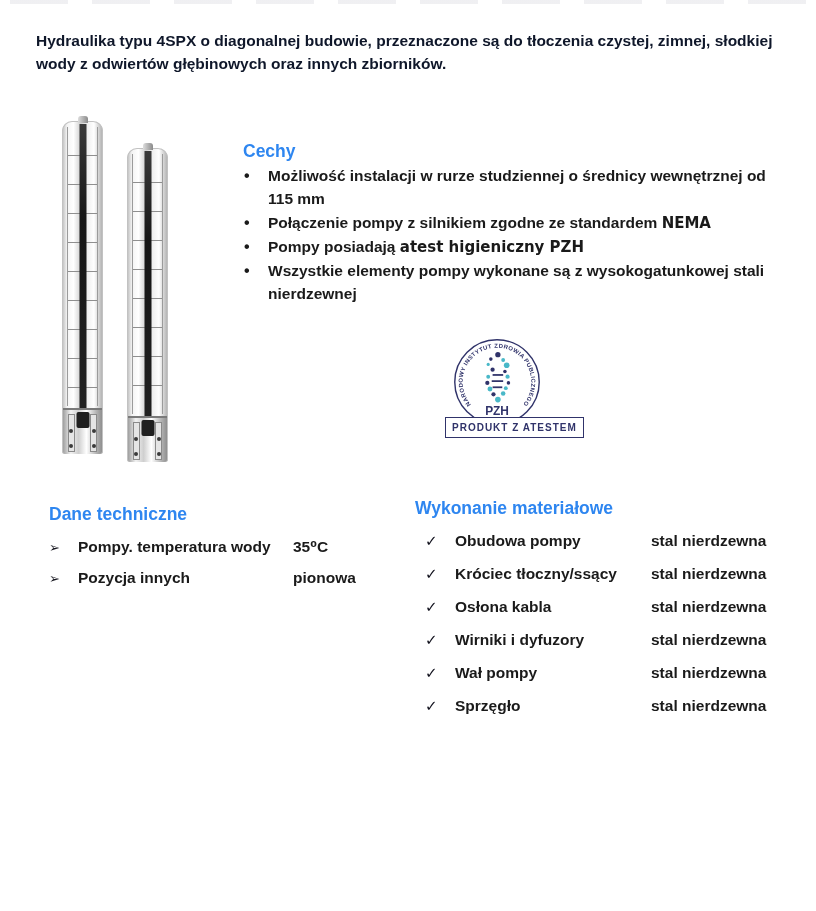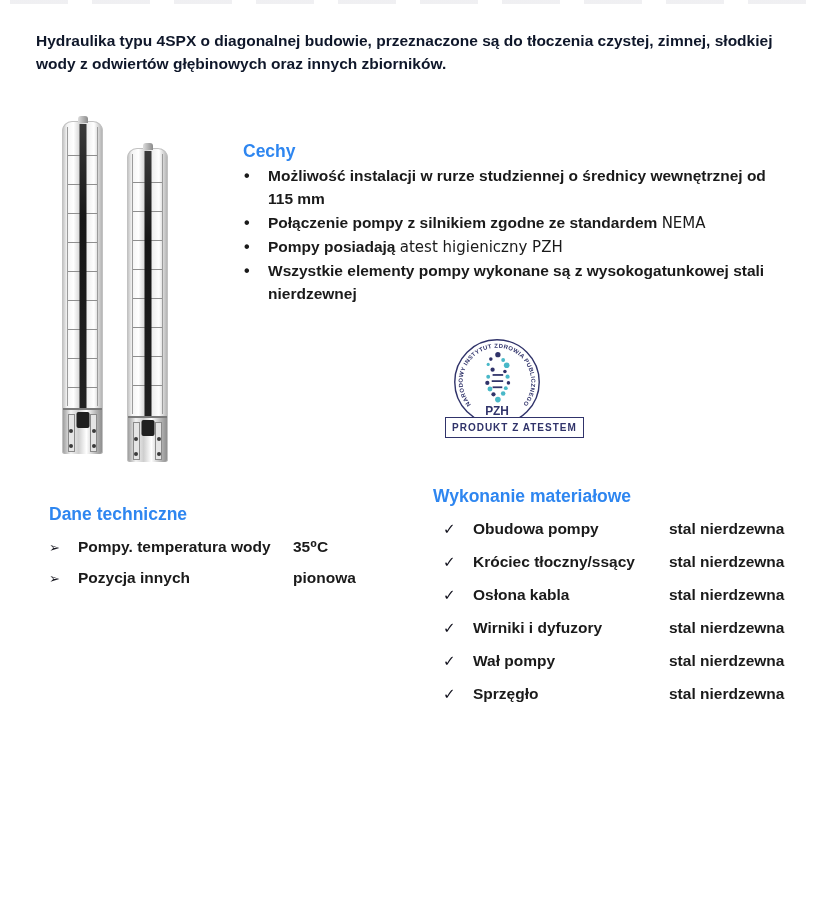--- a/index.html
+++ b/index.html
@@ -79,21 +79,21 @@
   
   .features { position:absolute; left:243px; top:140px; width:543px; }
   .features .section-heading { margin-bottom:2px; }
   .features ul { list-style:none; }
   .features li {
     position:relative; padding-left:25px;
     font-size:15.5px; line-height:23px; font-weight:600; color:#1a1a1a;
   }
   .bullet-icon { position:absolute; left:1px; top:0; }
   .bullet-icon::before { content:"•"; font-size:16px; color:#1a1a1a; }
-  .features .emph { font-weight:400; font-family:"DejaVu Sans","Liberation Sans",sans-serif; font-size:15px; }
+  .features .emph { font-weight:700; font-family:"DejaVu Sans","Liberation Sans",sans-serif; font-size:15px; }
 
   
   .certificate { position:absolute; left:445px; top:338px; width:104px; text-align:center; }
   .certificate svg { display:block; margin:0 auto; }
   .cert-banner {
     position:relative; z-index:2; margin:-9px auto 0; width:max-content;
     background:#ffffff; border:1.5px solid #30336a; padding:4px 6px;
     font-size:10px; font-weight:700; letter-spacing:1px; color:#30336a;
   }
 
@@ -101,21 +101,21 @@
   .technical { position:absolute; left:49px; top:503px; width:365px; }
   .technical .rows { margin-top:12px; }
   .tech-row {
     display:grid; grid-template-columns:29px 215px 1fr;
     font-size:15.5px; font-weight:600; line-height:19px; margin-bottom:11px;
     color:#1a1a1a;
   }
   .arrow-icon::before { content:"➢"; font-size:13px; color:#16161f; }
 
   
-  .materials { position:absolute; left:415px; top:485px; width:380px;margin-left:18px; }
+  .materials { position:absolute; left:415px; top:497px; width:380px; }
   .materials .rows { margin-top:12px; }
   .mat-row {
     display:grid; grid-template-columns:40px 196px 1fr;
     font-size:15.5px; font-weight:600; line-height:19px; margin-bottom:14px;
     color:#1a1a1a;
   }
   .check-icon { padding-left:10px; }
   .check-icon::before { content:"✓"; font-weight:700; font-size:15px; color:#10101c; }
 </style>
 </head>

